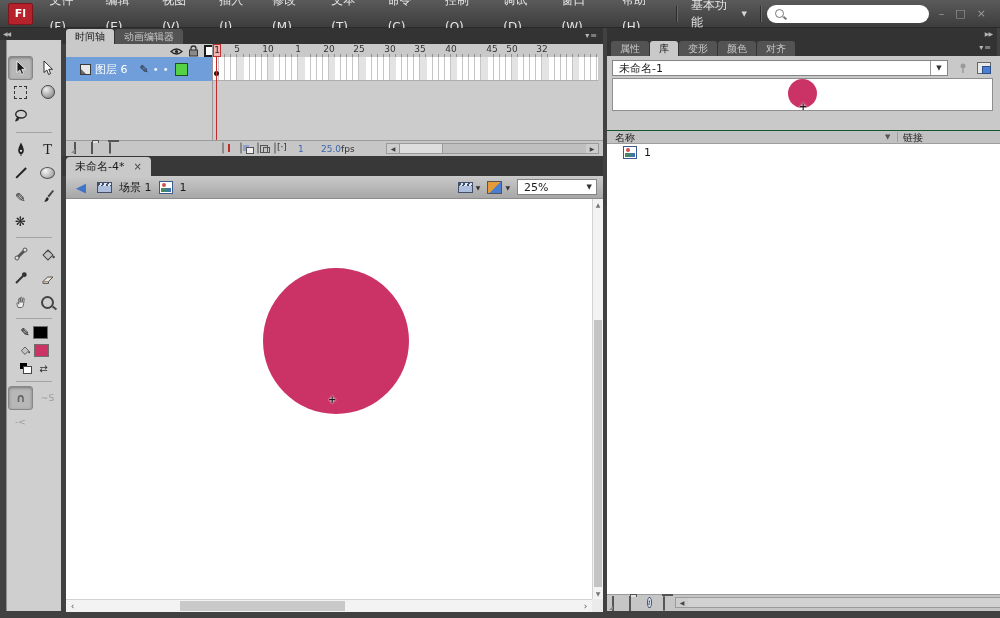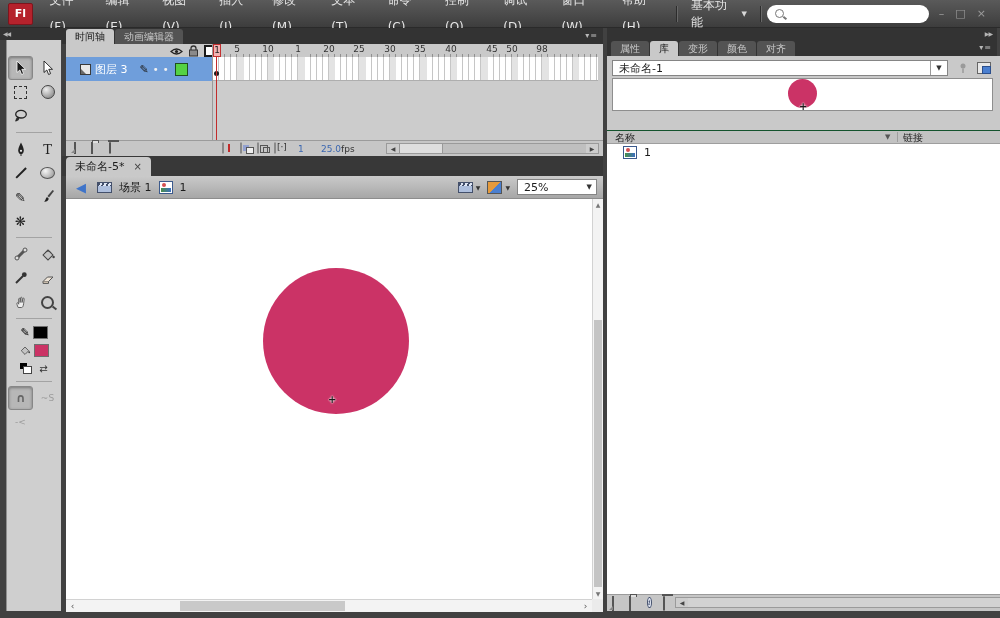--- a/index.html
+++ b/index.html
@@ -347,26 +347,26 @@
       <span class="rnum" style="left:24px">5</span>
       <span class="rnum" style="left:55px">10</span>
       <span class="rnum" style="left:85px">1</span>
       <span class="rnum" style="left:116px">20</span>
       <span class="rnum" style="left:146px">25</span>
       <span class="rnum" style="left:177px">30</span>
       <span class="rnum" style="left:207px">35</span>
       <span class="rnum" style="left:238px">40</span>
       <span class="rnum" style="left:279px">45</span>
       <span class="rnum" style="left:299px">50</span>
-      <span class="rnum" style="left:329px">98</span>
+      <span class="rnum" style="left:329px">32</span>
     </div>
     <div class="playhead-box">1</div>
     <div class="layer-row">
       <span class="fold"></span>
-      <span>图层 3</span>
+      <span>图层 6</span>
       <span class="layer-pencil">✎</span>
       <span class="ldot">•</span>
       <span class="ldot">•</span>
       <span class="kf-green"></span>
     </div>
     <div class="frame-strip">
       <span class="kf-dot"></span>
     </div>
     <div class="below-rows"></div>
     <div class="col-div"></div>
@@ -387,21 +387,21 @@
     <div class="hscroll">
       <div class="hs-btn">◀</div>
       <div class="hs-thumb"></div>
       <div class="hs-track"></div>
       <div class="hs-btn">▶</div>
     </div>
   </div>
 
   <div class="doc-tabs">
     <div class="doc-tab">
-      <span>未命名-5*</span>
+      <span>未命名-4*</span>
       <span class="doc-close">×</span>
     </div>
   </div>
 
   <div class="edit-bar">
     <span class="back-arrow">◀</span>
     <span class="clap"></span>
     <span>场景 1</span>
     <span class="gsym"></span>
     <span>1</span>

